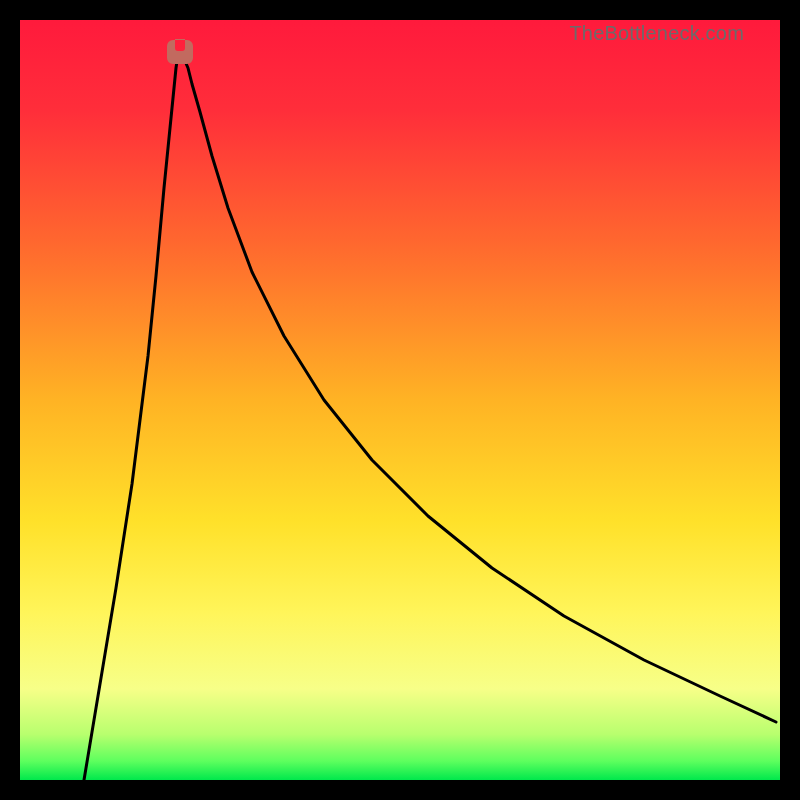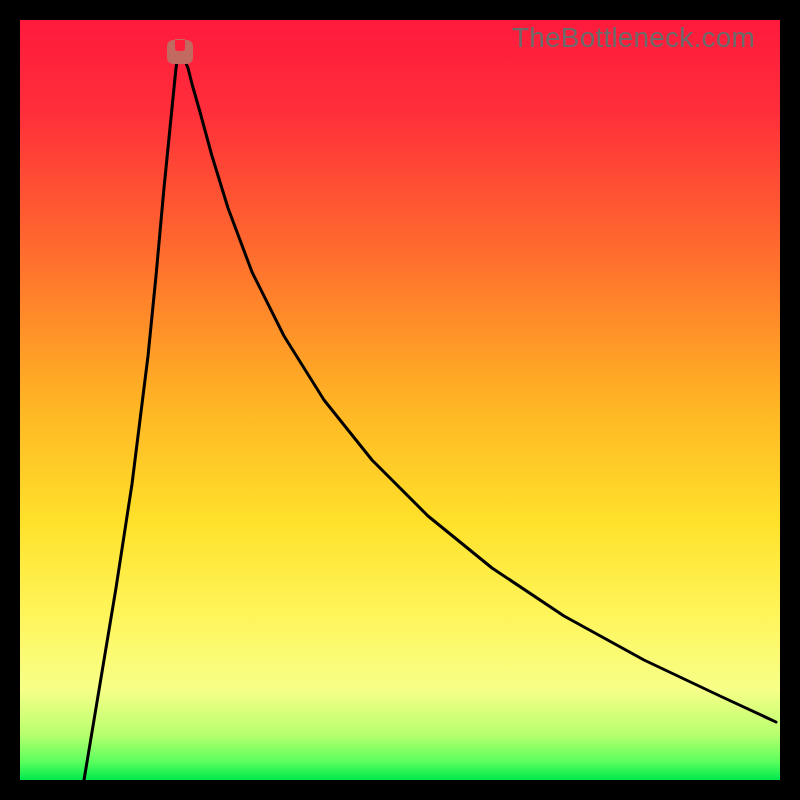--- a/index.html
+++ b/index.html
@@ -23,23 +23,23 @@
     position: absolute;
     left: 0;
     top: 0;
     width: 760px;
     height: 760px;
     overflow: hidden;
   }
   .watermark {
     position: absolute;
     top: 2px;
-    right: 25px;
+    right: 36px;
     color: #6b6b6b;
-    font-size: 28px;
+    font-size: 20px;
     font-weight: 400;
     letter-spacing: 0.2px;
     z-index: 20;
     text-align: center;
   }
   svg {
     display: block;
   }
 </style>
 </head>

